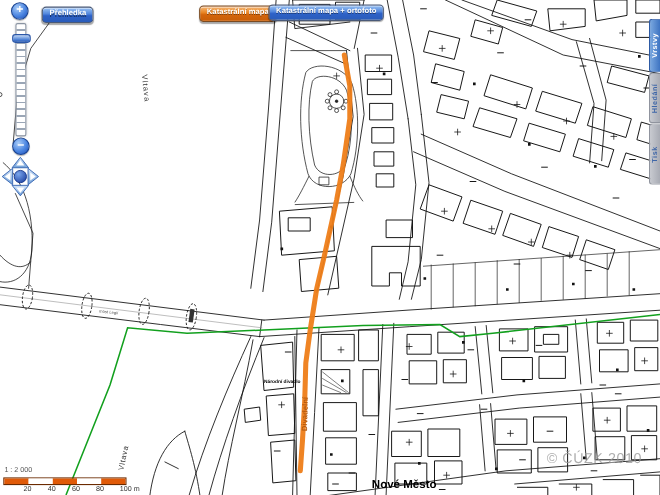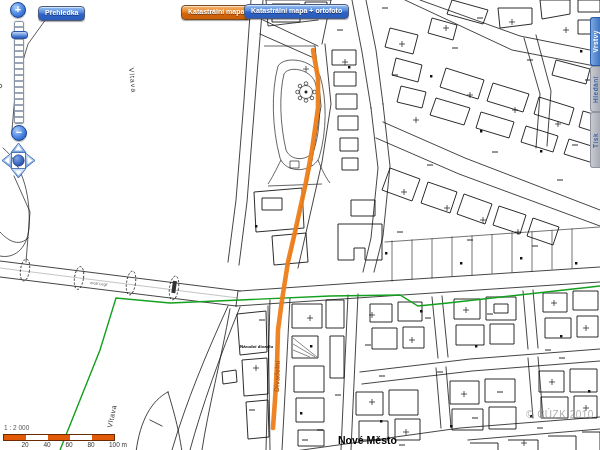--- a/index.html
+++ b/index.html
@@ -41,21 +41,21 @@
   #scale-ratio{position:absolute;left:4px;top:424px;font-size:6.5px;color:#555;}
   #scale-bar{position:absolute;left:3px;top:434px;width:110px;height:5px;border:1px solid #6b2a00;
       display:flex;}
   #scale-bar i{flex:0 0 22px;height:100%;}
   #scale-bar i:nth-child(odd){background:#e05a08;}
   #scale-bar i:nth-child(even){background:#ffffff;}
   #scale-ticks{position:absolute;left:0;top:441px;width:140px;height:8px;font-size:6.5px;color:#333;}
   #scale-ticks span{position:absolute;transform:translateX(-50%);}
   .t1{left:25px;} .t2{left:47px;} .t3{left:69px;} .t4{left:91px;} .t5{left:118px;}
 
-  #watermark{position:absolute;left:526px;top:409px;font-size:10px;color:#9a9a9a;opacity:.8;
+  #watermark{position:absolute;left:497px;top:409px;font-size:13px;color:#9a9a9a;opacity:.8;
       letter-spacing:.5px;}
 </style>
 </head>
 <body>
 
 <div id="app">
 
   <svg id="map" width="600" height="450" viewBox="0 0 600 450">
 
     <g stroke="#151515" stroke-width="0.8" fill="none" stroke-linecap="square">

